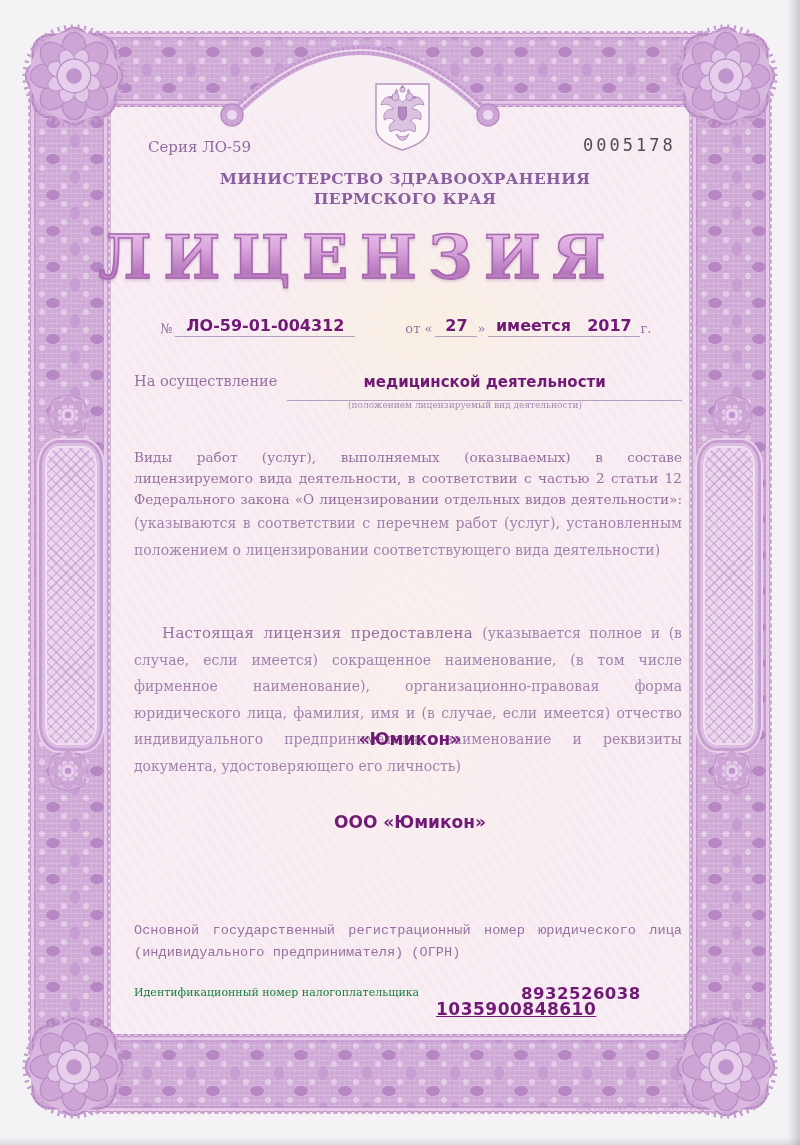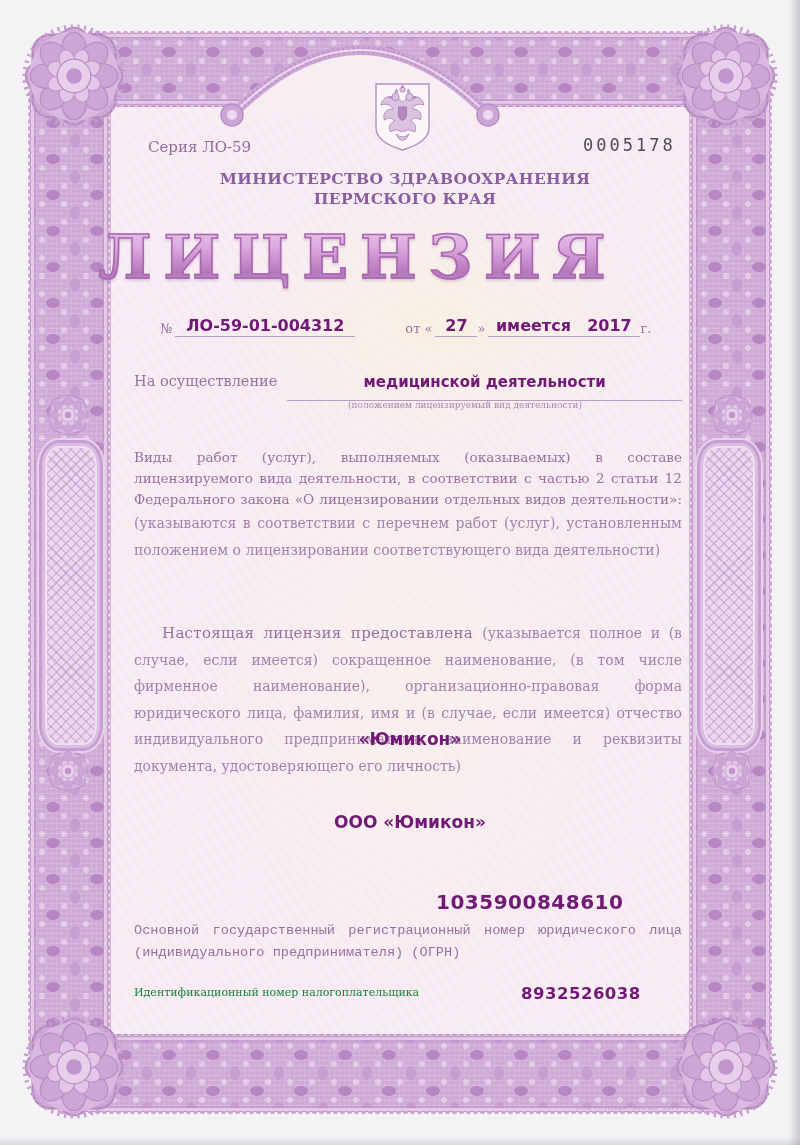--- a/index.html
+++ b/index.html
@@ -112,21 +112,21 @@
   .para .main{font-size:13.6px;line-height:1.55;}
   .para .hint{font-size:14px;line-height:1.9;color:#a182ad;}
   .para-works{top:447px;}
   .para-granted{top:620px;}
   .para-granted .main{font-size:15px;letter-spacing:.3px;margin-left:28px;}
 
   .company{left:90px;width:640px;top:728px;text-align:center;font-size:17px;line-height:1.35;}
   .shortname{left:90px;width:640px;top:812px;text-align:center;font-size:17px;}
 
   .ogrn-label{left:134px;top:920px;width:548px;font-size:13.6px;line-height:1.6;color:#96719f;text-align:justify;font-family:Liberation Mono, monospace;}
-  .ogrn-value{left:436px;top:890px;font-size:20px;letter-spacing:.5px;}
+  .ogrn-value{left:436px;top:999px;font-size:17px;letter-spacing:.5px;text-decoration:underline;}
   .inn-label{left:134px;top:986px;font-size:11px;color:#15803d;}
   .inn-value{left:521px;top:984px;font-size:16.5px;letter-spacing:.5px;}
 
   .imprint{left:576px;top:1105px;font-size:5px;color:#bb96c4;letter-spacing:1px;z-index:5;}
 </style>
 </head>
 <body>
 
 <svg width="0" height="0" style="position:absolute" aria-hidden="true">
   <defs>

